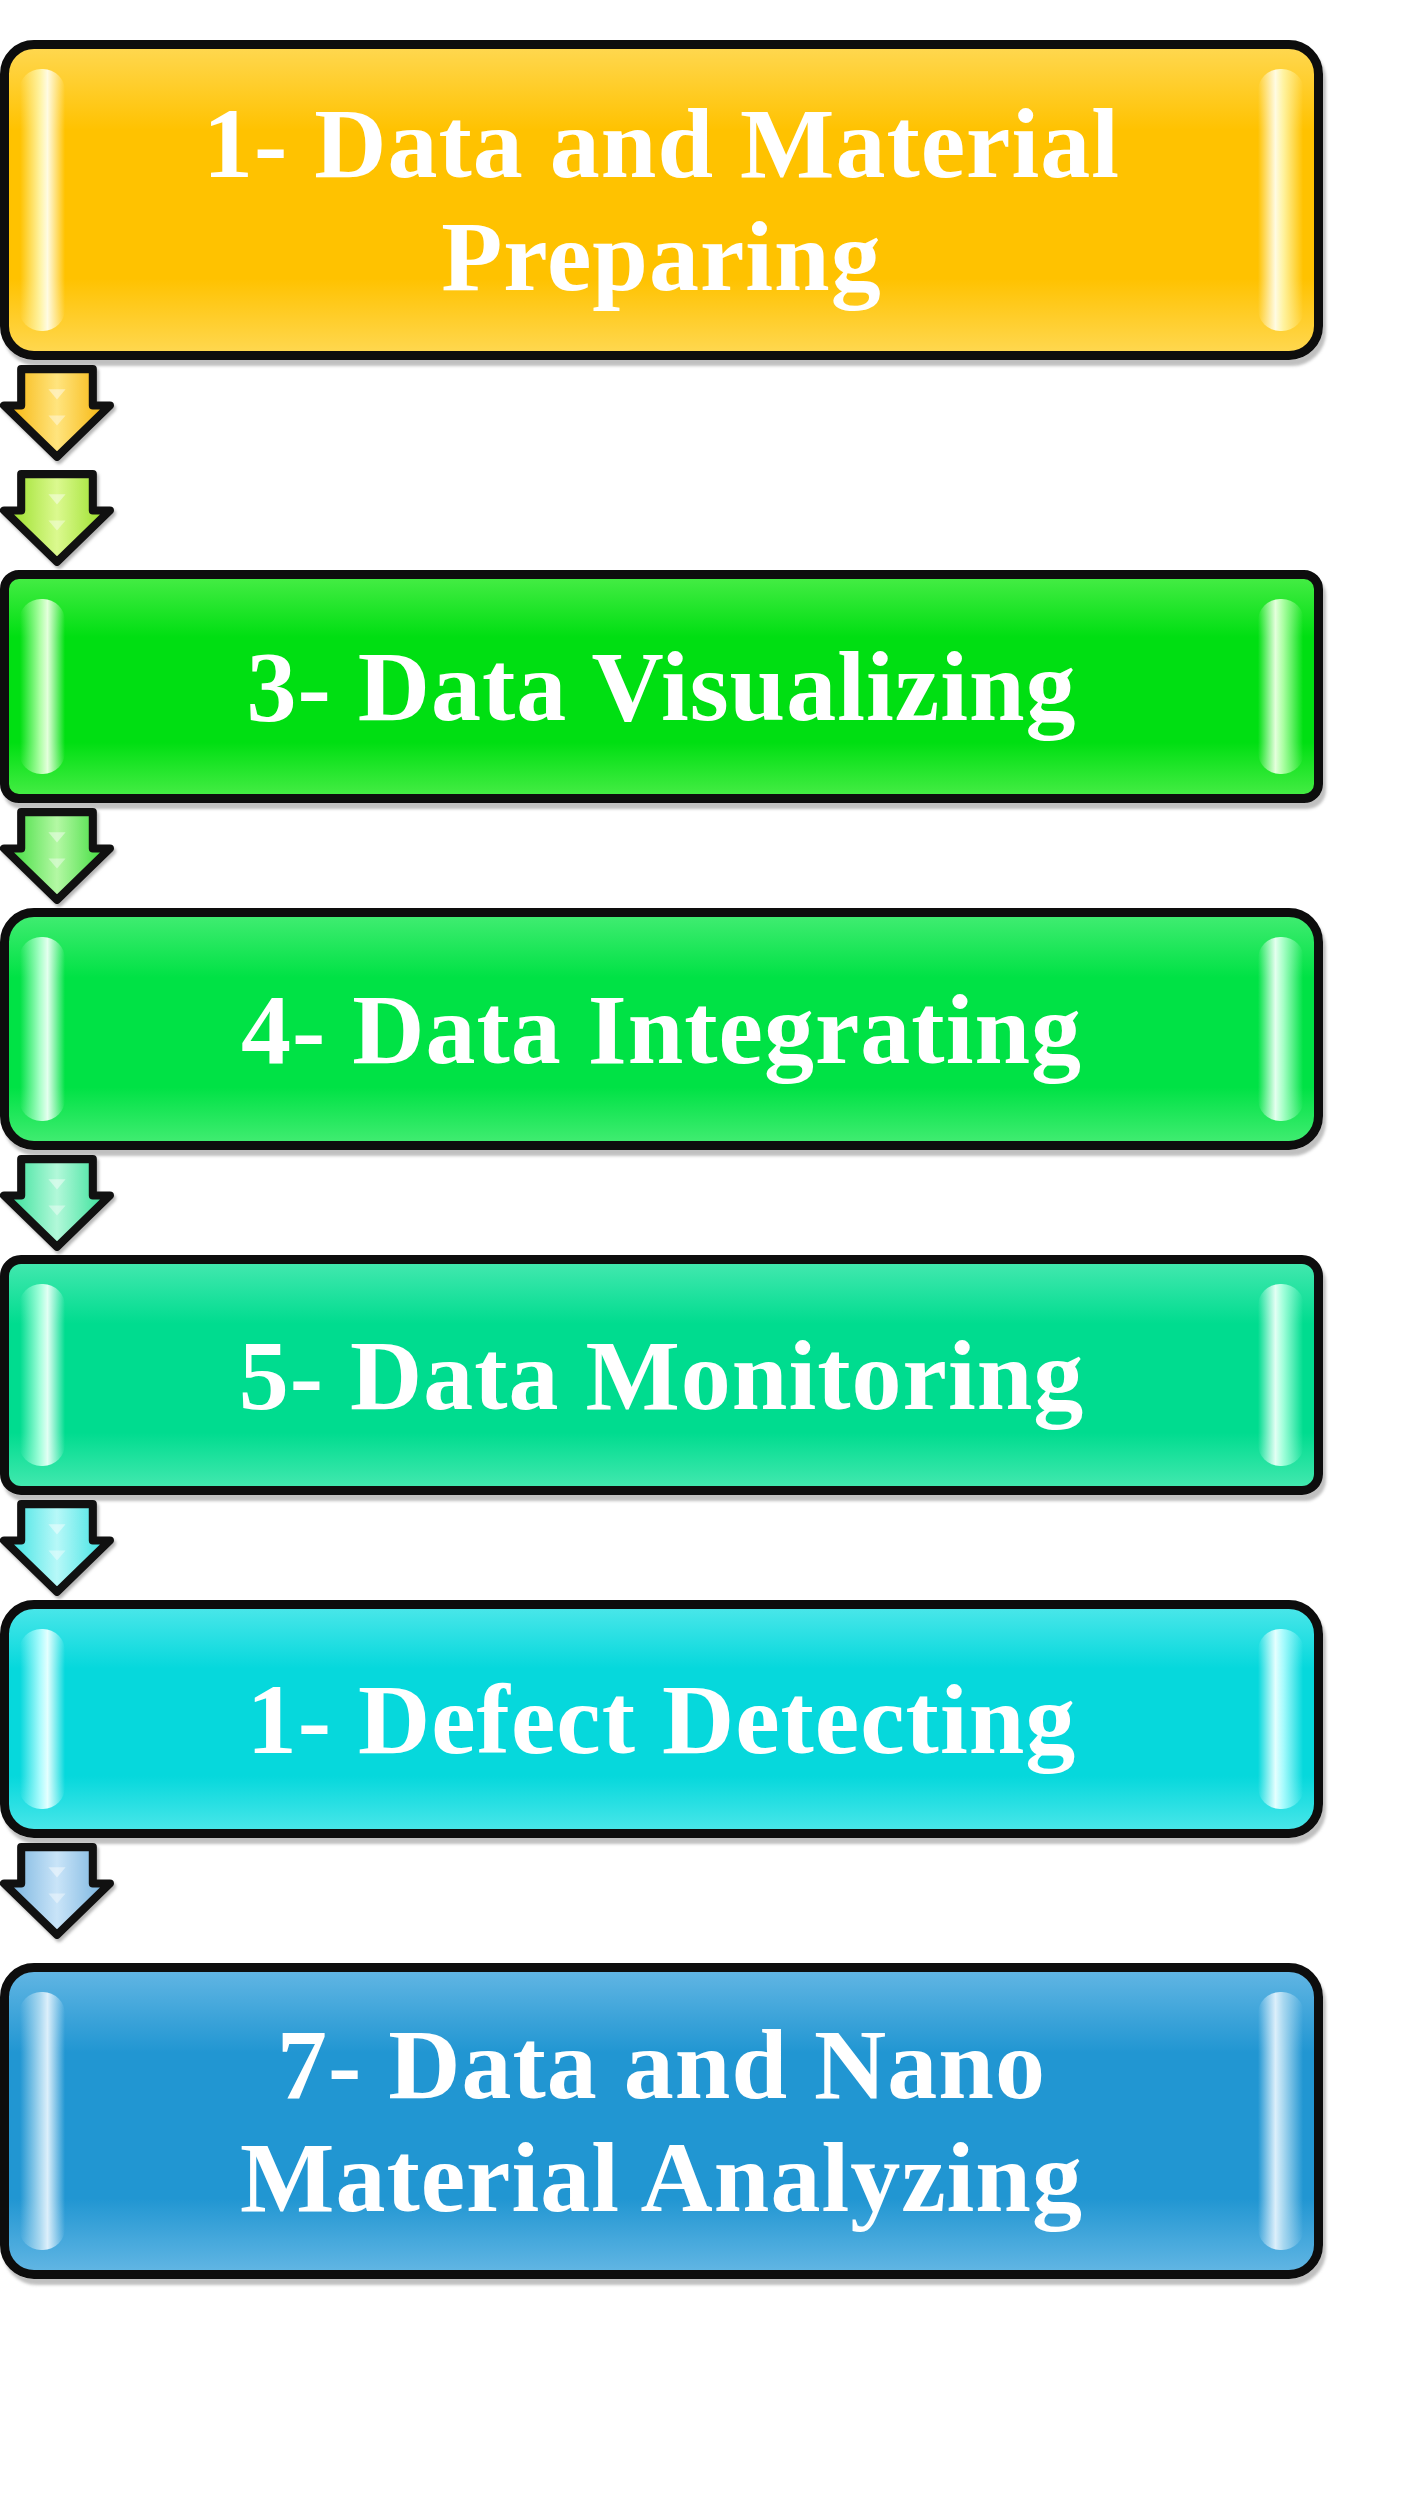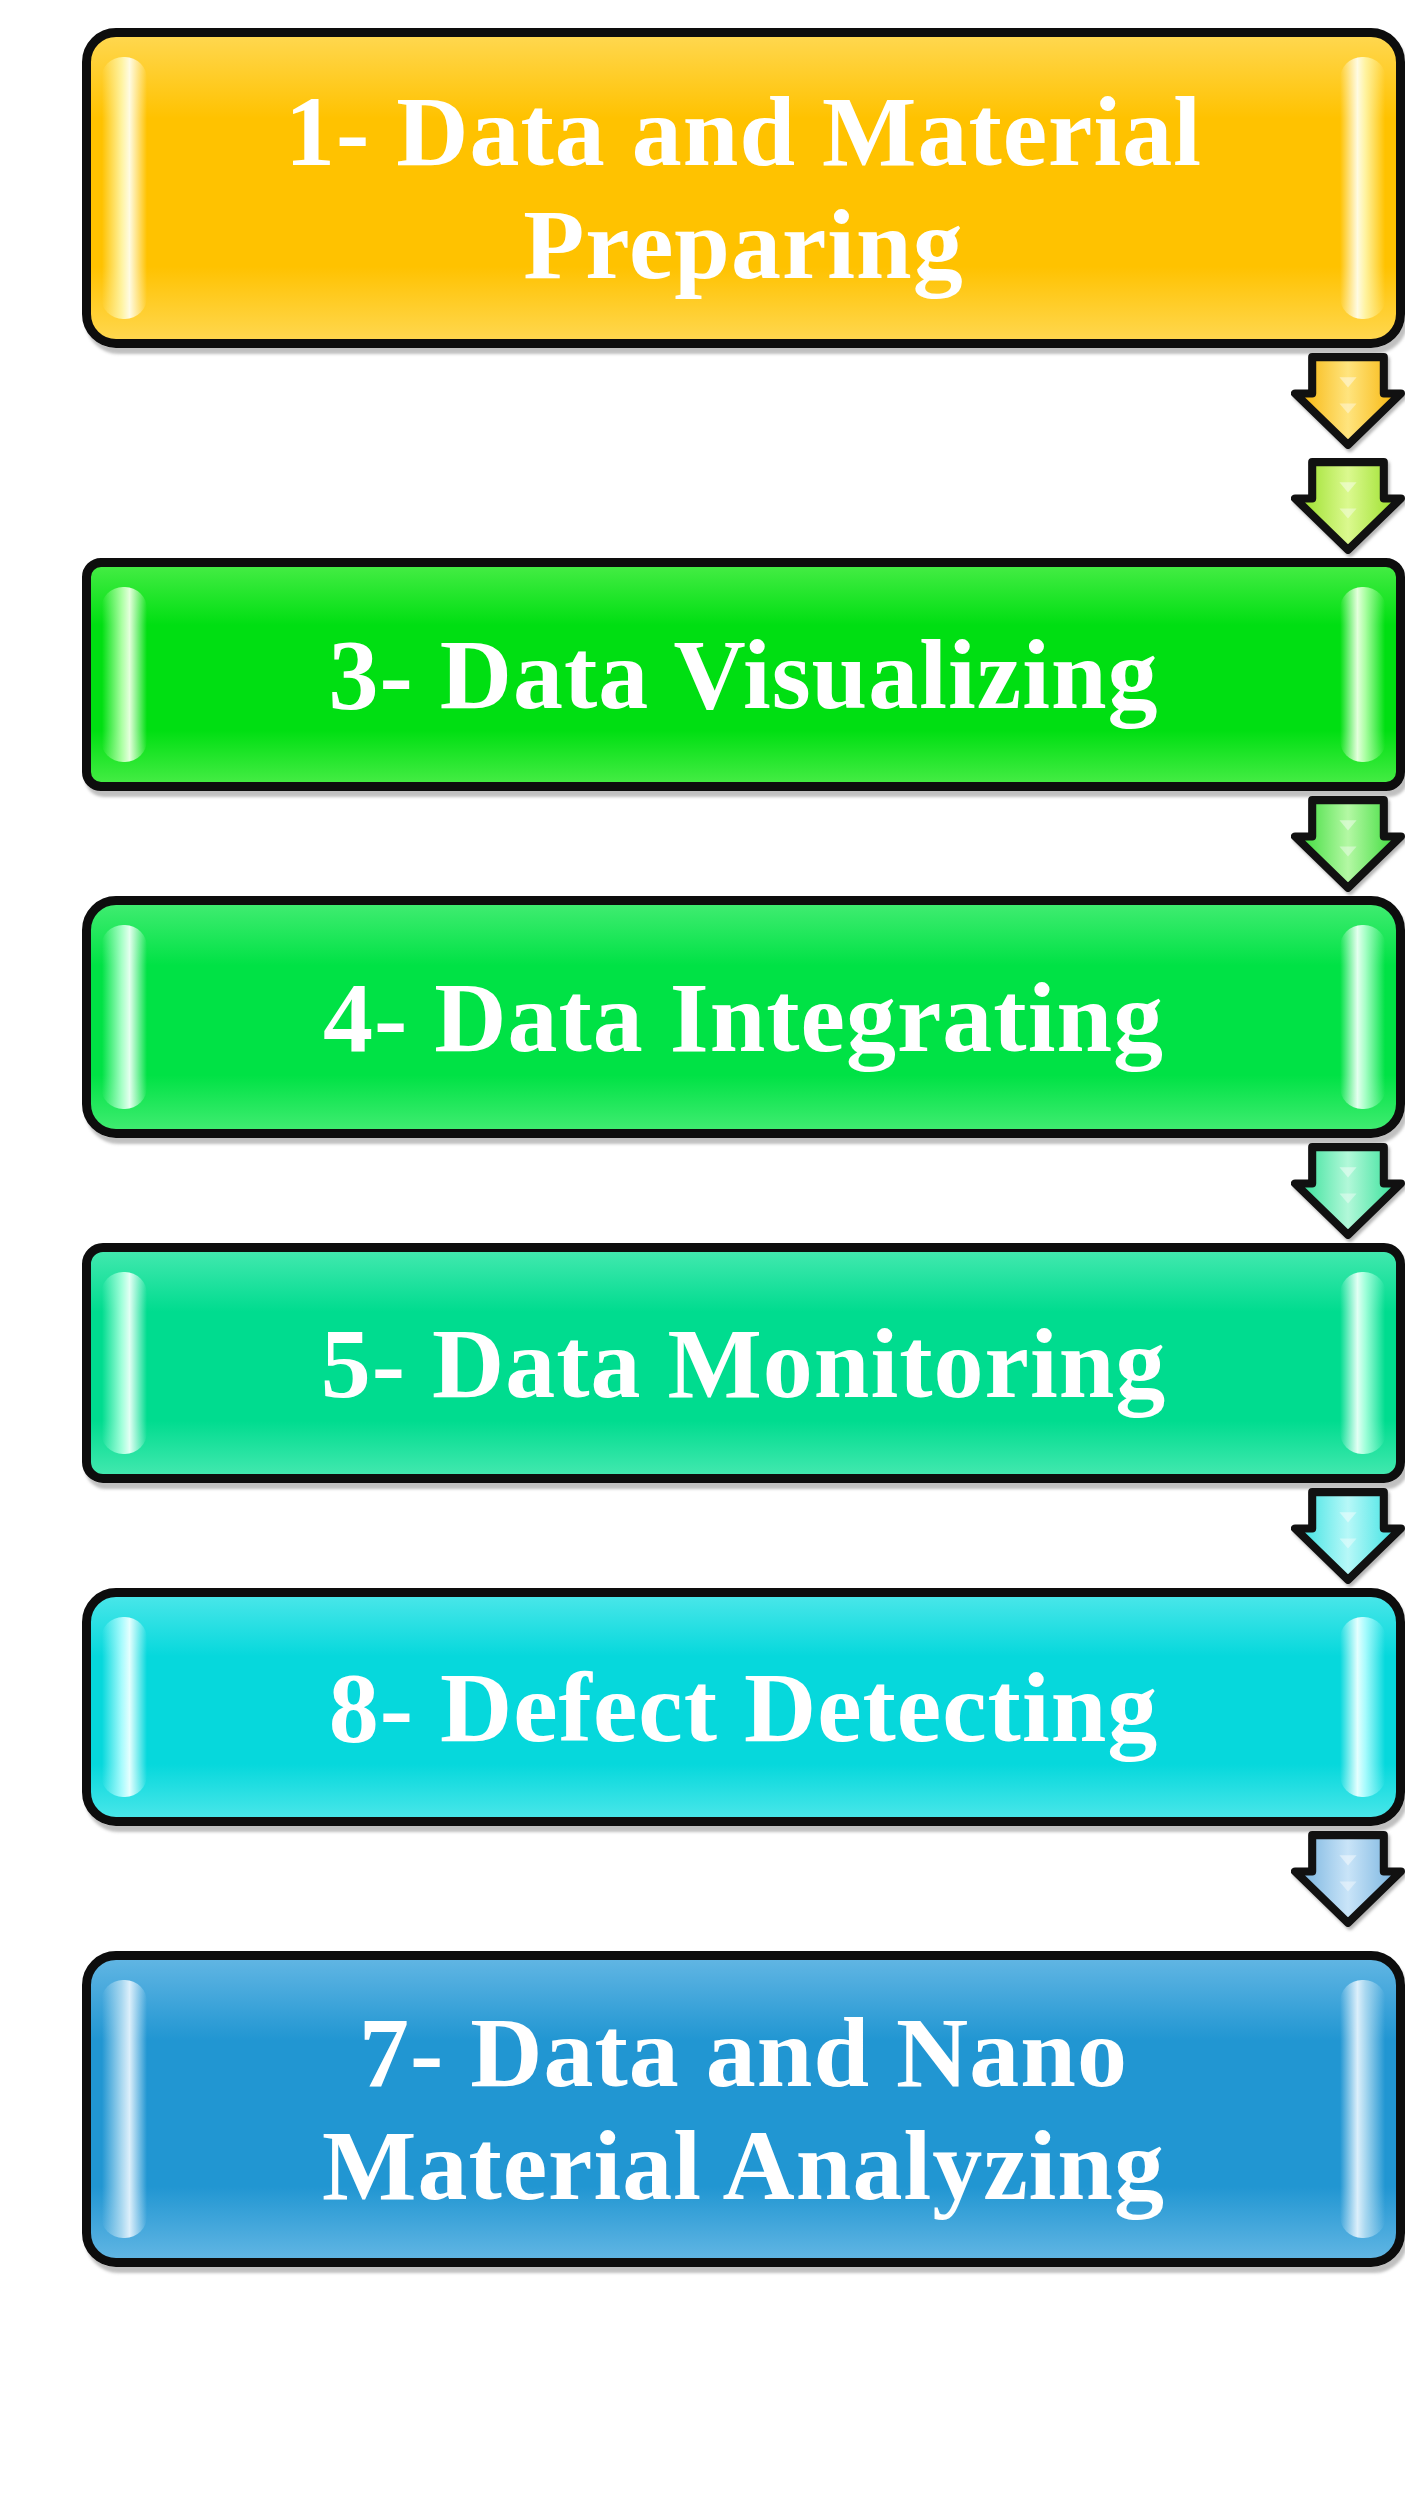--- a/index.html
+++ b/index.html
@@ -1,17 +1,17 @@
 <!DOCTYPE html>
 <html><head>
 <meta charset="utf-8">
 <style>
   html,body{margin:0;padding:0;background:#ffffff;}
   body{width:1405px;height:2493px;overflow:hidden;font-family:"Liberation Serif","DejaVu Serif",serif;}
-  .canvas{width:1405px;height:2493px;display:flex;flex-direction:column;align-items:flex-end;padding-top:28px;box-sizing:border-box;}
+  .canvas{width:1405px;height:2493px;display:flex;flex-direction:column;align-items:flex-start;padding-top:40px;box-sizing:border-box;}
   .box{
     position:relative;box-sizing:border-box;width:1323px;flex:0 0 auto;
     border:9px solid #0d0d0d;border-radius:34px;
     display:flex;align-items:center;justify-content:center;
     background:linear-gradient(180deg,var(--light) 0%,var(--base) 27%,var(--base) 76%,var(--light) 100%);
     box-shadow:3px 6px 3px rgba(115,115,115,0.45);
   }
   .box::before,.box::after{
     content:"";position:absolute;top:20px;bottom:20px;width:46px;border-radius:22px;pointer-events:none;
   }
@@ -124,21 +124,21 @@
           <stop offset="1" stop-color="#2FE0E0"></stop>
         </linearGradient>
       </defs>
       <path d="M 21 4 L 92 4 L 92 40 L 109 40 L 56.5 91 L 4 40 L 21 40 Z" fill="url(#ag4)" stroke="#111111" stroke-width="8" stroke-linejoin="round"></path>
       <path d="M48 24 L56.5 34 L65 24 Z" fill="#ffffff" opacity="0.45"></path>
       <path d="M48 50 L56.5 60 L65 50 Z" fill="#ffffff" opacity="0.4"></path>
     </svg>
   </div>
 
   <div class="box box-6" style="--base: #06D8DC; --light: #48E6E9; --shine: #A7FBFD; --core: #E4FFFF;">
-    <div class="label">8- Defect Detecting</div>
+    <div class="label">1- Defect Detecting</div>
   </div>
 
   <div class="arrow-slot">
     <svg class="arrow" viewBox="0 0 113 95">
       <defs>
         <linearGradient id="ag5" x1="0" y1="0" x2="1" y2="0">
           <stop offset="0" stop-color="#6FAEDC"></stop>
           <stop offset="0.5" stop-color="#C9E4F8"></stop>
           <stop offset="1" stop-color="#6FAEDC"></stop>
         </linearGradient>

